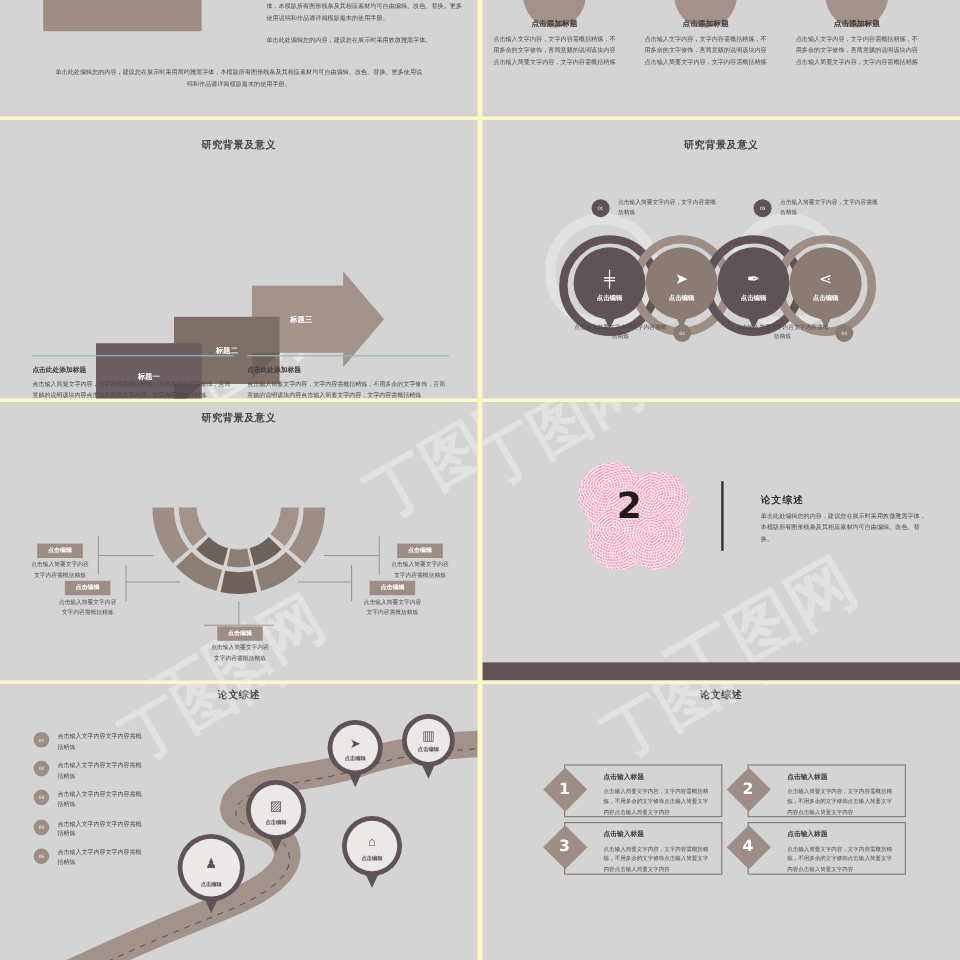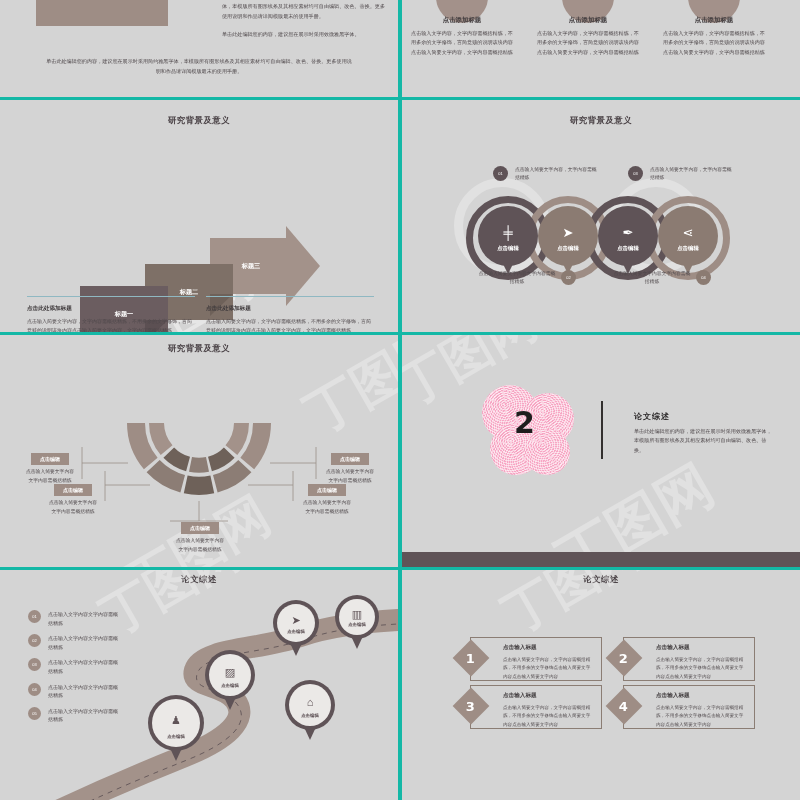--- a/index.html
+++ b/index.html
@@ -8,21 +8,21 @@
     background:#8a8a8a;
     font-family:"Liberation Sans","DejaVu Sans",sans-serif;
     -webkit-font-smoothing:antialiased;
   }
   .grid{
     position:relative;width:800px;height:800px;
     display:grid;
     grid-template-columns:398px 398px;
     grid-template-rows:97px 232px 232px 232px;
     gap:3px 4px;
-    background:#14b8a6;
+    background:#fef9c3;
   }
   .slide{
     position:relative;overflow:hidden;background:#d4d4d4;
   }
   .s-title{
     position:absolute;left:0;right:0;text-align:center;
     font-weight:bold;color:#4a4246;letter-spacing:.5px;
   }
 
   

